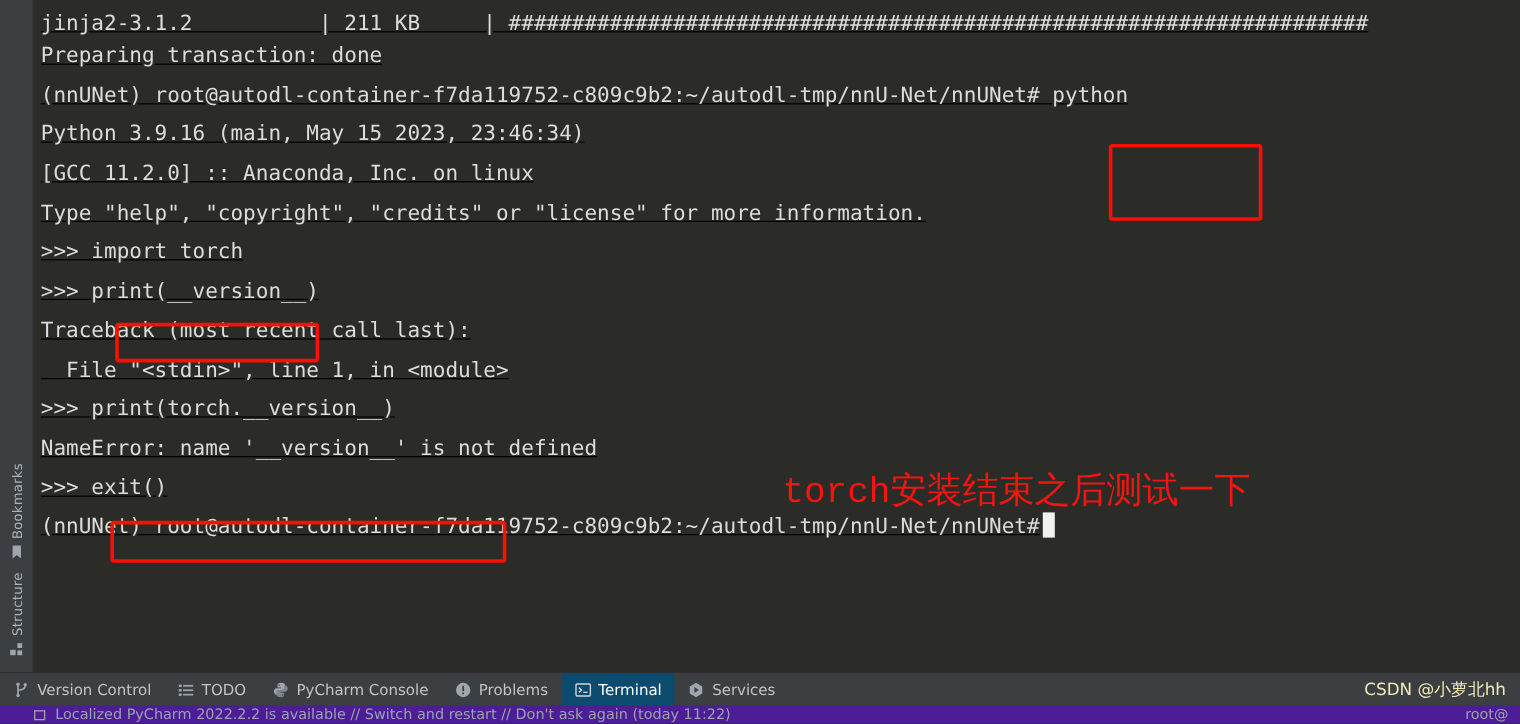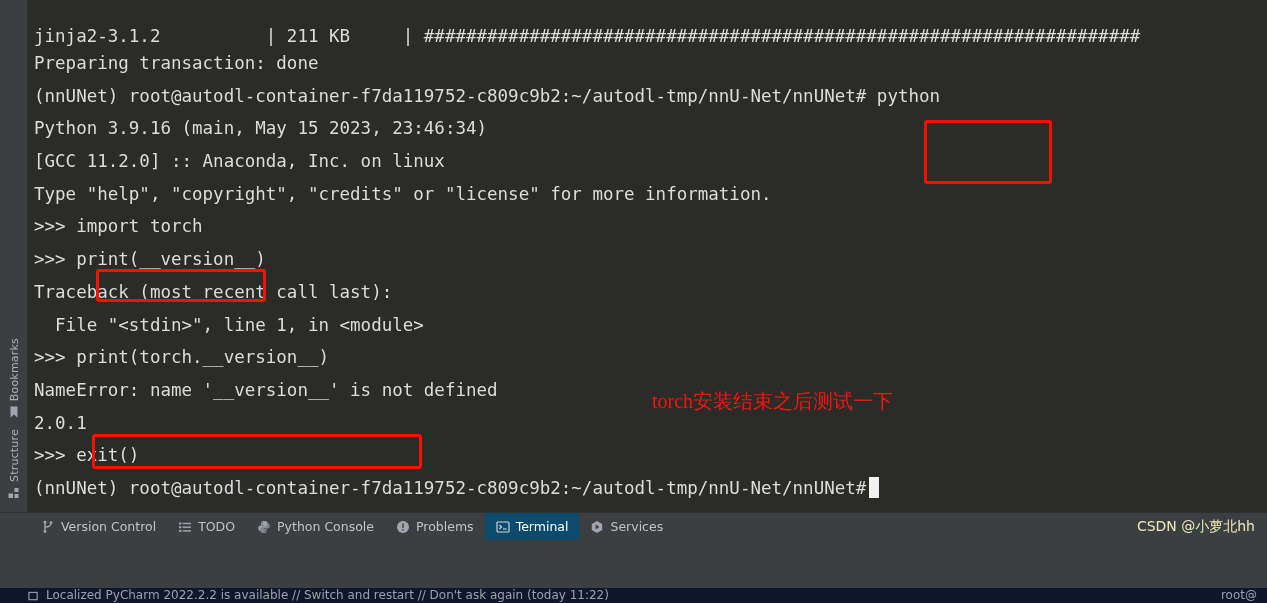--- a/index.html
+++ b/index.html
@@ -65,21 +65,22 @@
   .terminal {
     flex: 1 1 auto;
     background: #2b2b28;
     position: relative;
     overflow: hidden;
     padding: 0;
   }
   .term-inner {
     position: relative;
     padding-left: 6px;
-    padding-top: 16px;
+    padding-top: 0px;
+    text-decoration: underline;
   }
   .tline {
     height: 32.7px;
     line-height: 32.7px;
     font-family: "DejaVu Sans Mono", monospace;
     font-size: 17.5px;
     color: #dcdcdc;
     white-space: pre;
     letter-spacing: 0px;
   }
@@ -96,36 +97,35 @@
   
   .redbox {
     position: absolute;
     border: 3px solid #fa1000;
     border-radius: 3px;
     pointer-events: none;
   }
   .cn-note {
     position: absolute;
     color: #f41410;
-    font-family: Liberation Serif, serif;
-    font-size: 20px;
+    font-family: Liberation Mono, monospace;
+    font-size: 30px;
     white-space: nowrap;
     letter-spacing: 0px;
   }
 
   
   .tool-bar {
     flex: 0 0 28px;
     height: 28px;
     background: #3c3f41;
     border-top: 1px solid #2f3133;
     display: flex;
     align-items: stretch;
     position: relative;
-    padding-left: 30px;
   }
   .tw {
     display: flex;
     align-items: center;
     gap: 6px;
     padding: 0 11px;
     font-size: 12.5px;
     color: #bfc4c9;
     cursor: default;
     white-space: nowrap;
@@ -143,28 +143,27 @@
     font-size: 14px;
     font-family: "DejaVu Sans", sans-serif;
     white-space: nowrap;
     opacity: .92;
   }
 
   
   .status-bar {
     flex: 0 0 15px;
     height: 15px;
-    background: #0f172a;
+    background: #4c1d95;
     display: flex;
     align-items: center;
     gap: 7px;
     padding-left: 28px;
     overflow: hidden;
     position: relative;
-    margin-top: 48px;
   }
   .status-ico { width: 11px; height: 11px; flex:0 0 11px; display:block; margin-top:2px;}
   .status-text {
     font-size: 12px;
     color: #9aa3ab;
     white-space: nowrap;
     line-height: 15px;
   }
   .status-right {
     position: absolute;
@@ -213,21 +212,20 @@
         <div class="tline">(nnUNet) root@autodl-container-f7da119752-c809c9b2:~/autodl-tmp/nnU-Net/nnUNet# python</div>
         <div class="tline">Python 3.9.16 (main, May 15 2023, 23:46:34)</div>
         <div class="tline">[GCC 11.2.0] :: Anaconda, Inc. on linux</div>
         <div class="tline">Type "help", "copyright", "credits" or "license" for more information.</div>
         <div class="tline">&gt;&gt;&gt; import torch</div>
         <div class="tline">&gt;&gt;&gt; print(__version__)</div>
         <div class="tline">Traceback (most recent call last):</div>
         <div class="tline">  File "&lt;stdin&gt;", line 1, in &lt;module&gt;</div>
         <div class="tline">&gt;&gt;&gt; print(torch.__version__)</div>
         <div class="tline">NameError: name '__version__' is not defined</div>
-        <div class="tline">2.0.1</div>
         <div class="tline">&gt;&gt;&gt; exit()</div>
         <div class="tline"><span>(nnUNet) root@autodl-container-f7da119752-c809c9b2:~/autodl-tmp/nnU-Net/nnUNet#</span><span class="cursor-block"></span></div>
       </div>
 
       <div class="redbox" style="left:896px; top:120px; width:128px; height:64px;"></div>
       <div class="redbox" style="left:68px; top:269px; width:170px; height:33px;"></div>
       <div class="redbox" style="left:64px; top:434px; width:330px; height:35px;"></div>
 
       <div class="cn-note" style="left:624px; top:388px;">torch安装结束之后测试一下</div>
     </div>
@@ -262,21 +260,21 @@
       <span>TODO</span>
     </div>
 
     <div class="tw">
       <span>
         <svg class="tw-ico" viewBox="0 0 14 14">
             <path d="M7 1c-2.4 0-2.8.9-2.8 2.1V5h3v.6H3.5c-1.3 0-2.2.8-2.2 2.6 0 1.7.8 2.6 2 2.6h1V9.2c0-1.3 1-2.2 2.3-2.2h2.2c1.1 0 1.9-.8 1.9-1.9V3.1C10.7 1.9 9.5 1 7 1zM5.5 2.2a.65.65 0 110 1.3.65.65 0 010-1.3z" fill="#9fa6ad"></path>
             <path d="M7 13c2.4 0 2.8-.9 2.8-2.1V9H6.8v-.6h3.7c1.3 0 2.2-.8 2.2-2.6 0-1.7-.8-2.6-2-2.6h-1v1.6c0 1.3-1 2.2-2.3 2.2H5.2c-1.1 0-1.9.8-1.9 1.9v2c0 1.2 1.2 2.1 3.7 2.1zm1.5-1.2a.65.65 0 110-1.3.65.65 0 010 1.3z" fill="#7f868d"></path>
           </svg>
       </span>
-      <span>Python Console</span>
+      <span>PyCharm Console</span>
     </div>
 
     <div class="tw">
       <span>
         <svg class="tw-ico" viewBox="0 0 14 14">
             <circle cx="7" cy="7" r="6" fill="#9fa6ad"></circle>
             <rect x="6.3" y="3.4" width="1.4" height="4.6" fill="#3c3f41"></rect>
             <rect x="6.3" y="9.2" width="1.4" height="1.4" fill="#3c3f41"></rect>
           </svg>
       </span>

